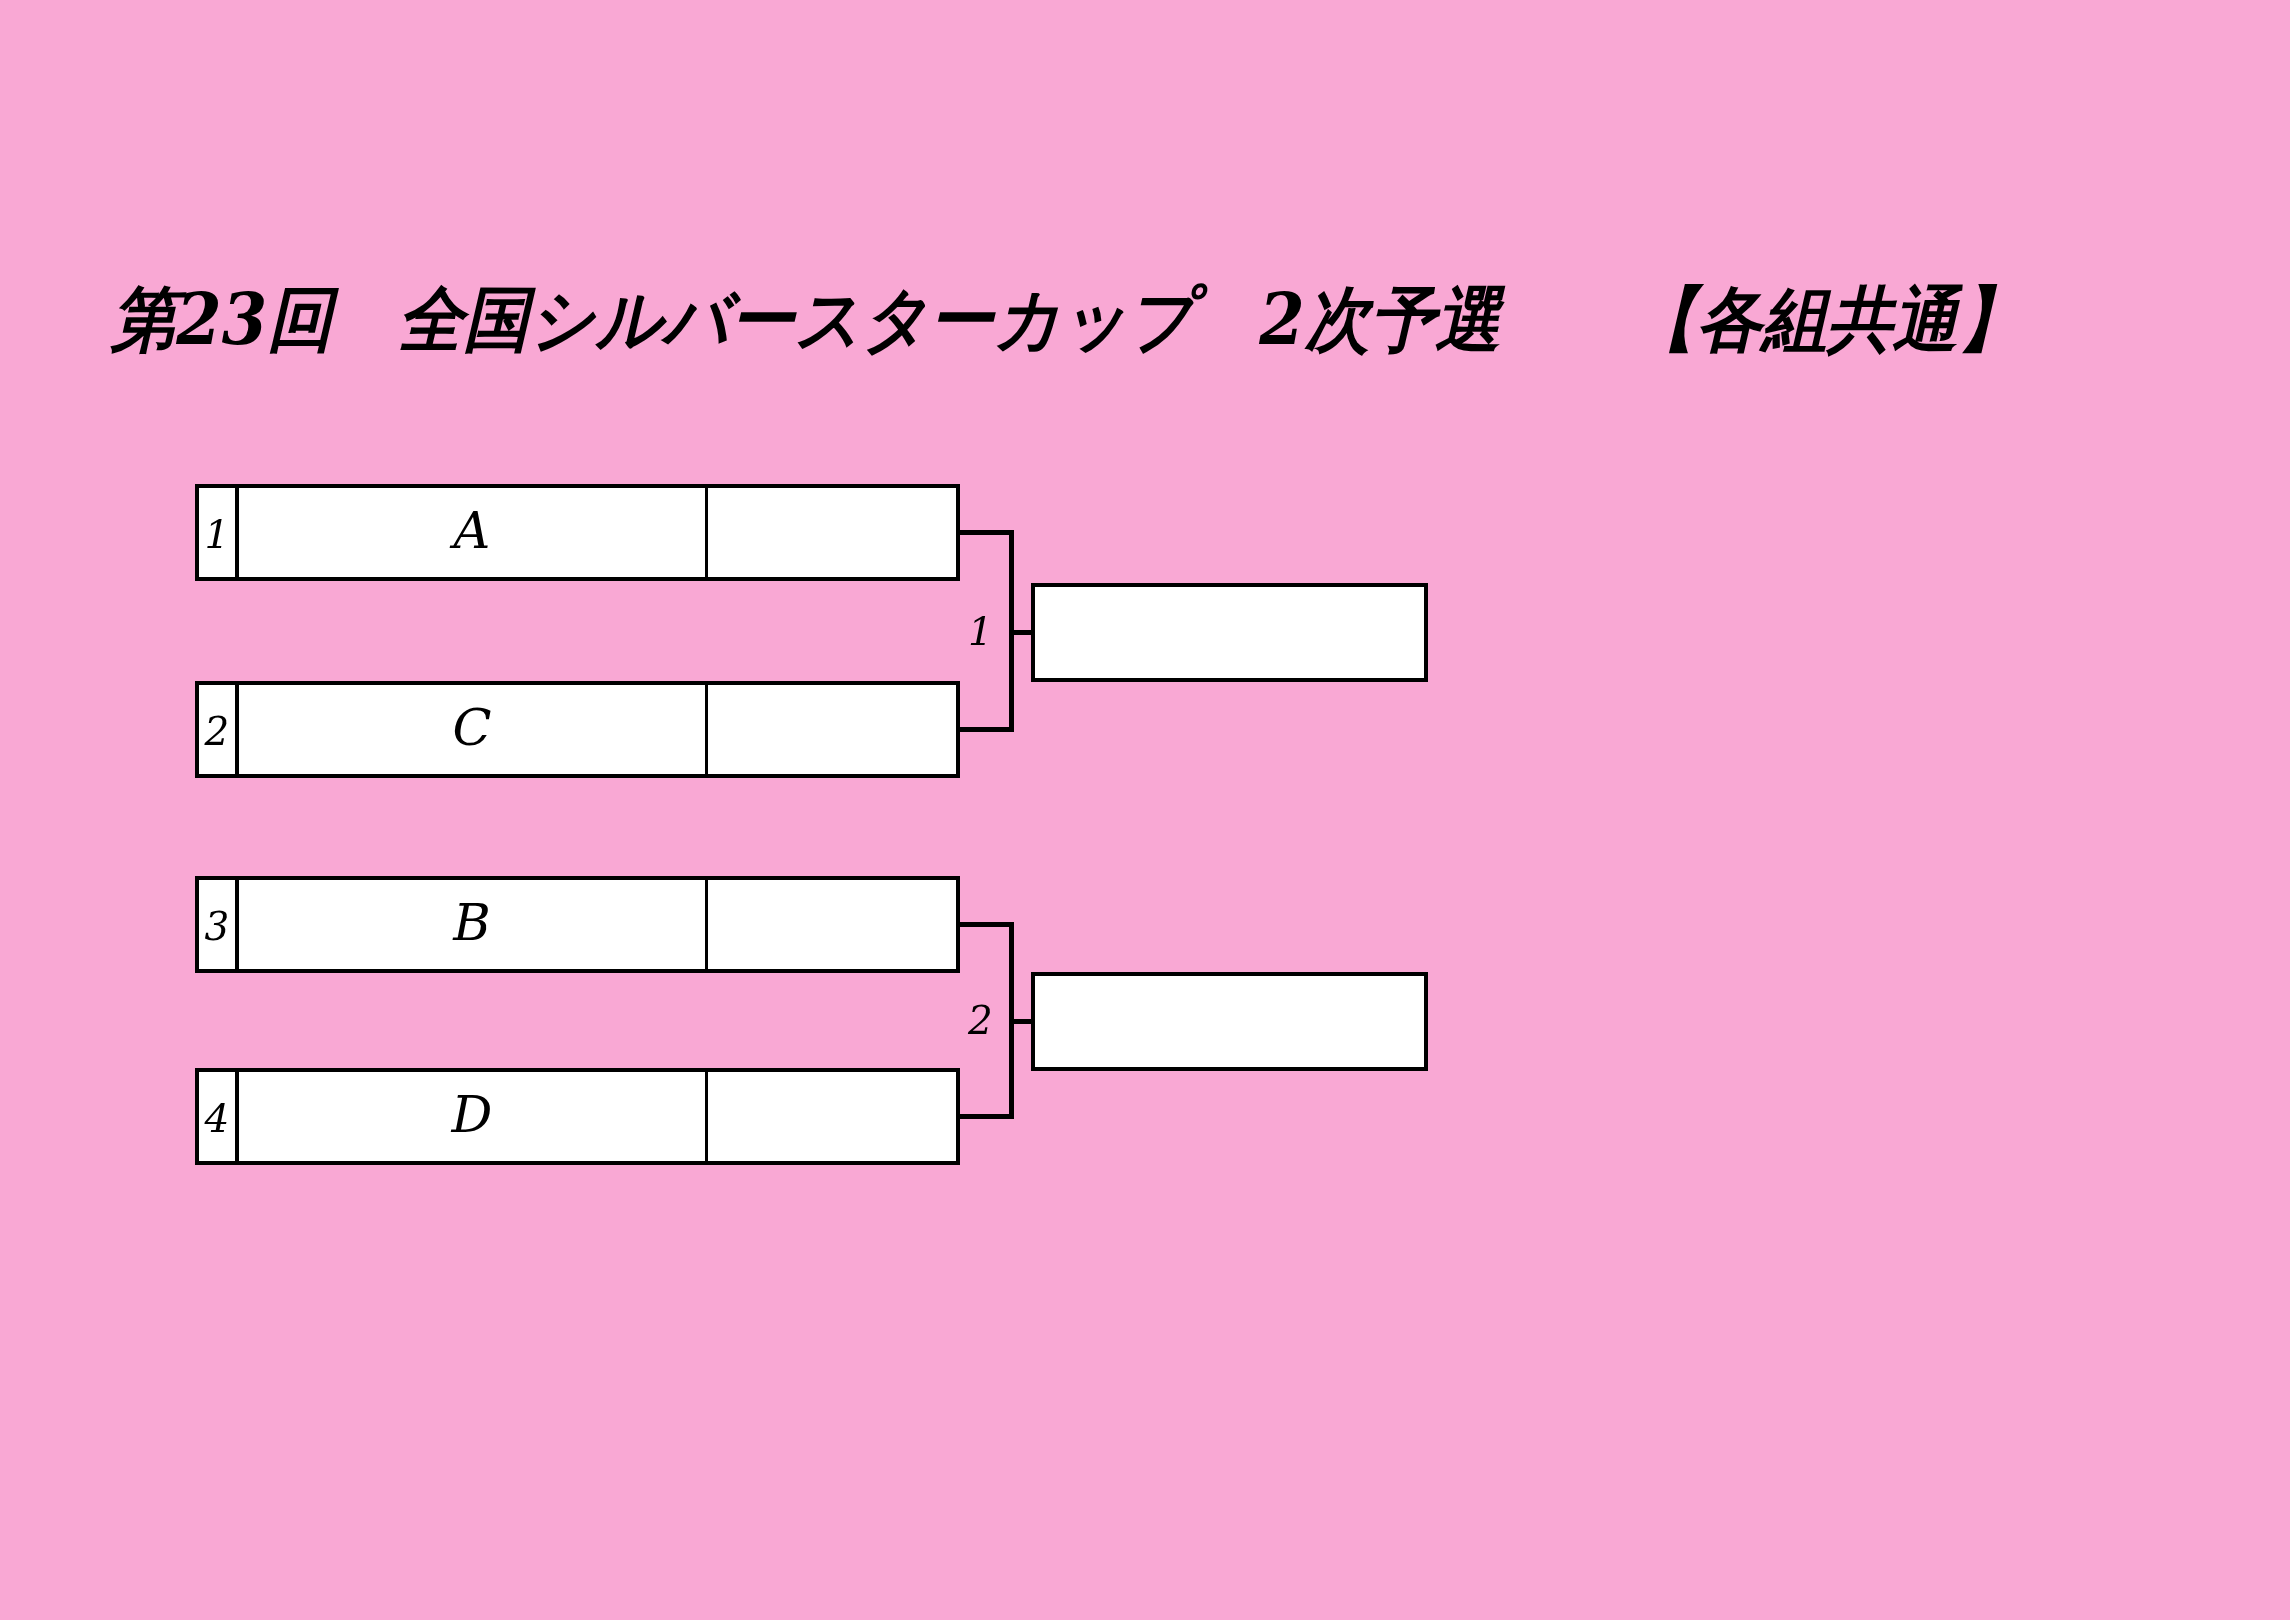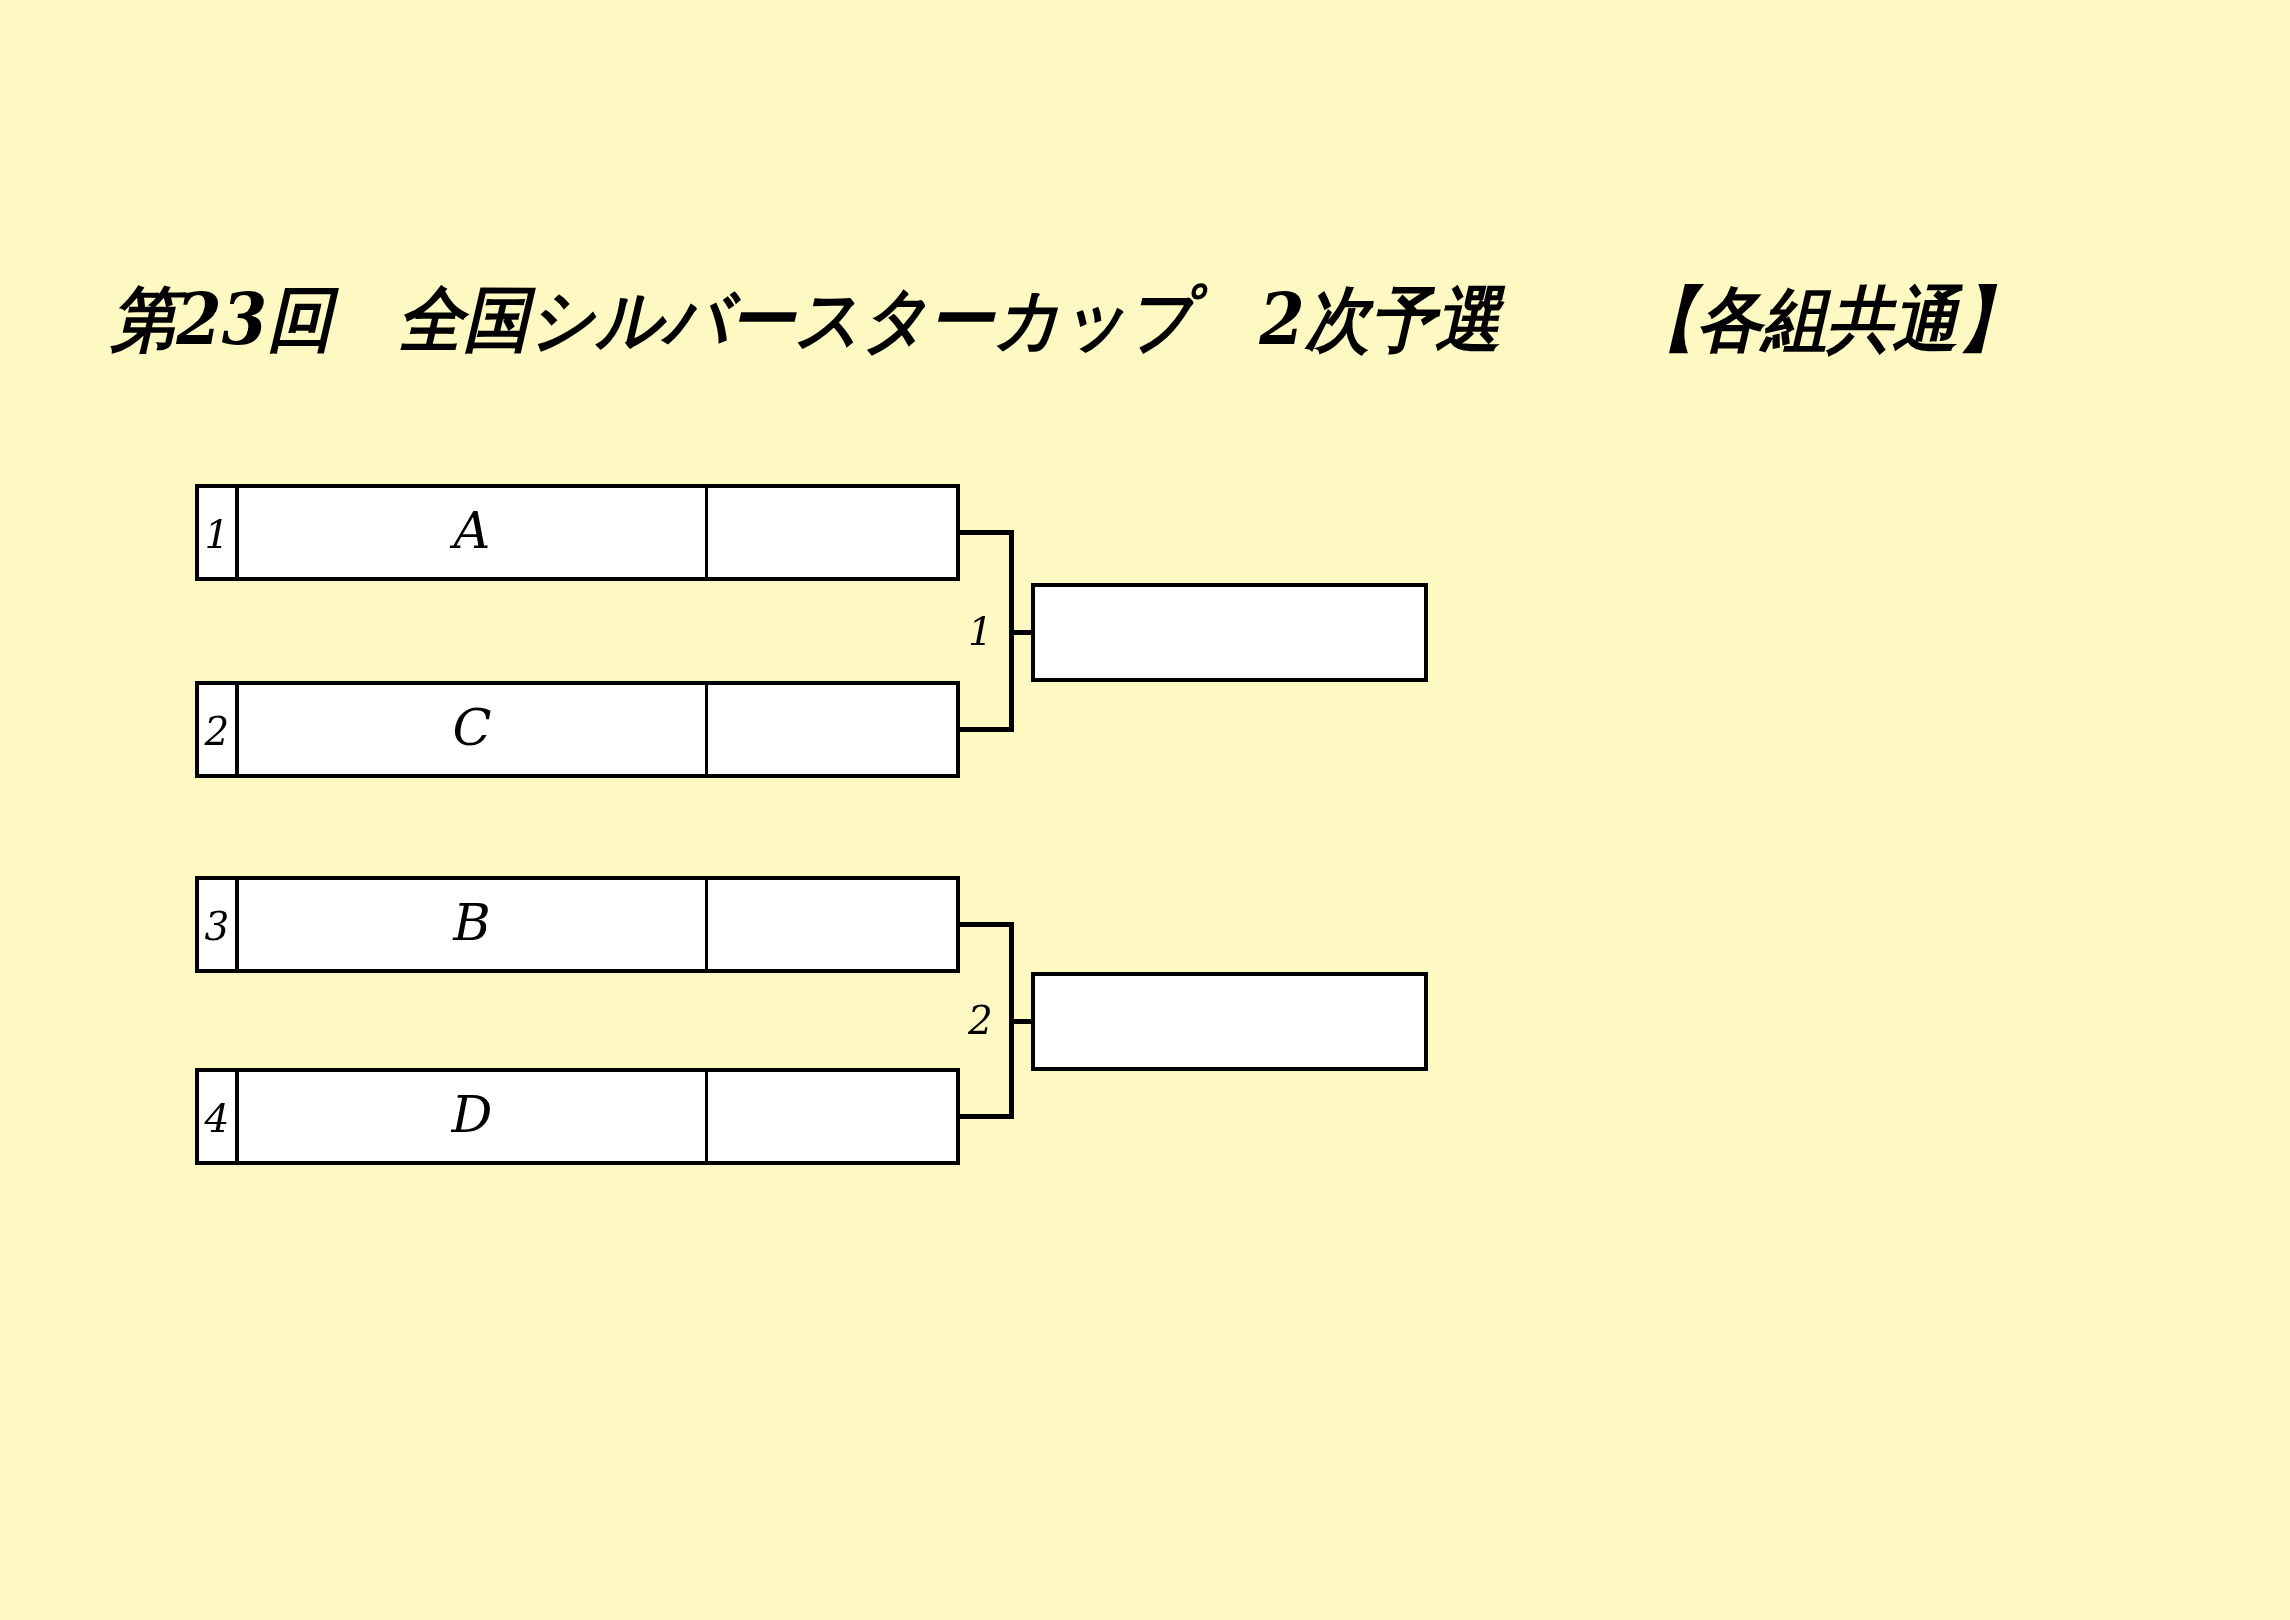--- a/index.html
+++ b/index.html
@@ -12,21 +12,21 @@
     height: 1620px;
     position: relative;
     overflow: hidden;
     font-family: "Liberation Serif", serif;
     color: #000000;
   }
 
   .sheet {
     position: absolute;
     inset: 0;
-    background: #fef9c3;
+    background: #f9a8d4;
   }
 
   
   .doc-title {
     position: absolute;
     left: 111px;
     top: 282px;
     font-family: "DejaVu Serif", "Liberation Serif", serif;
     font-size: 71px;
     font-style: italic;

